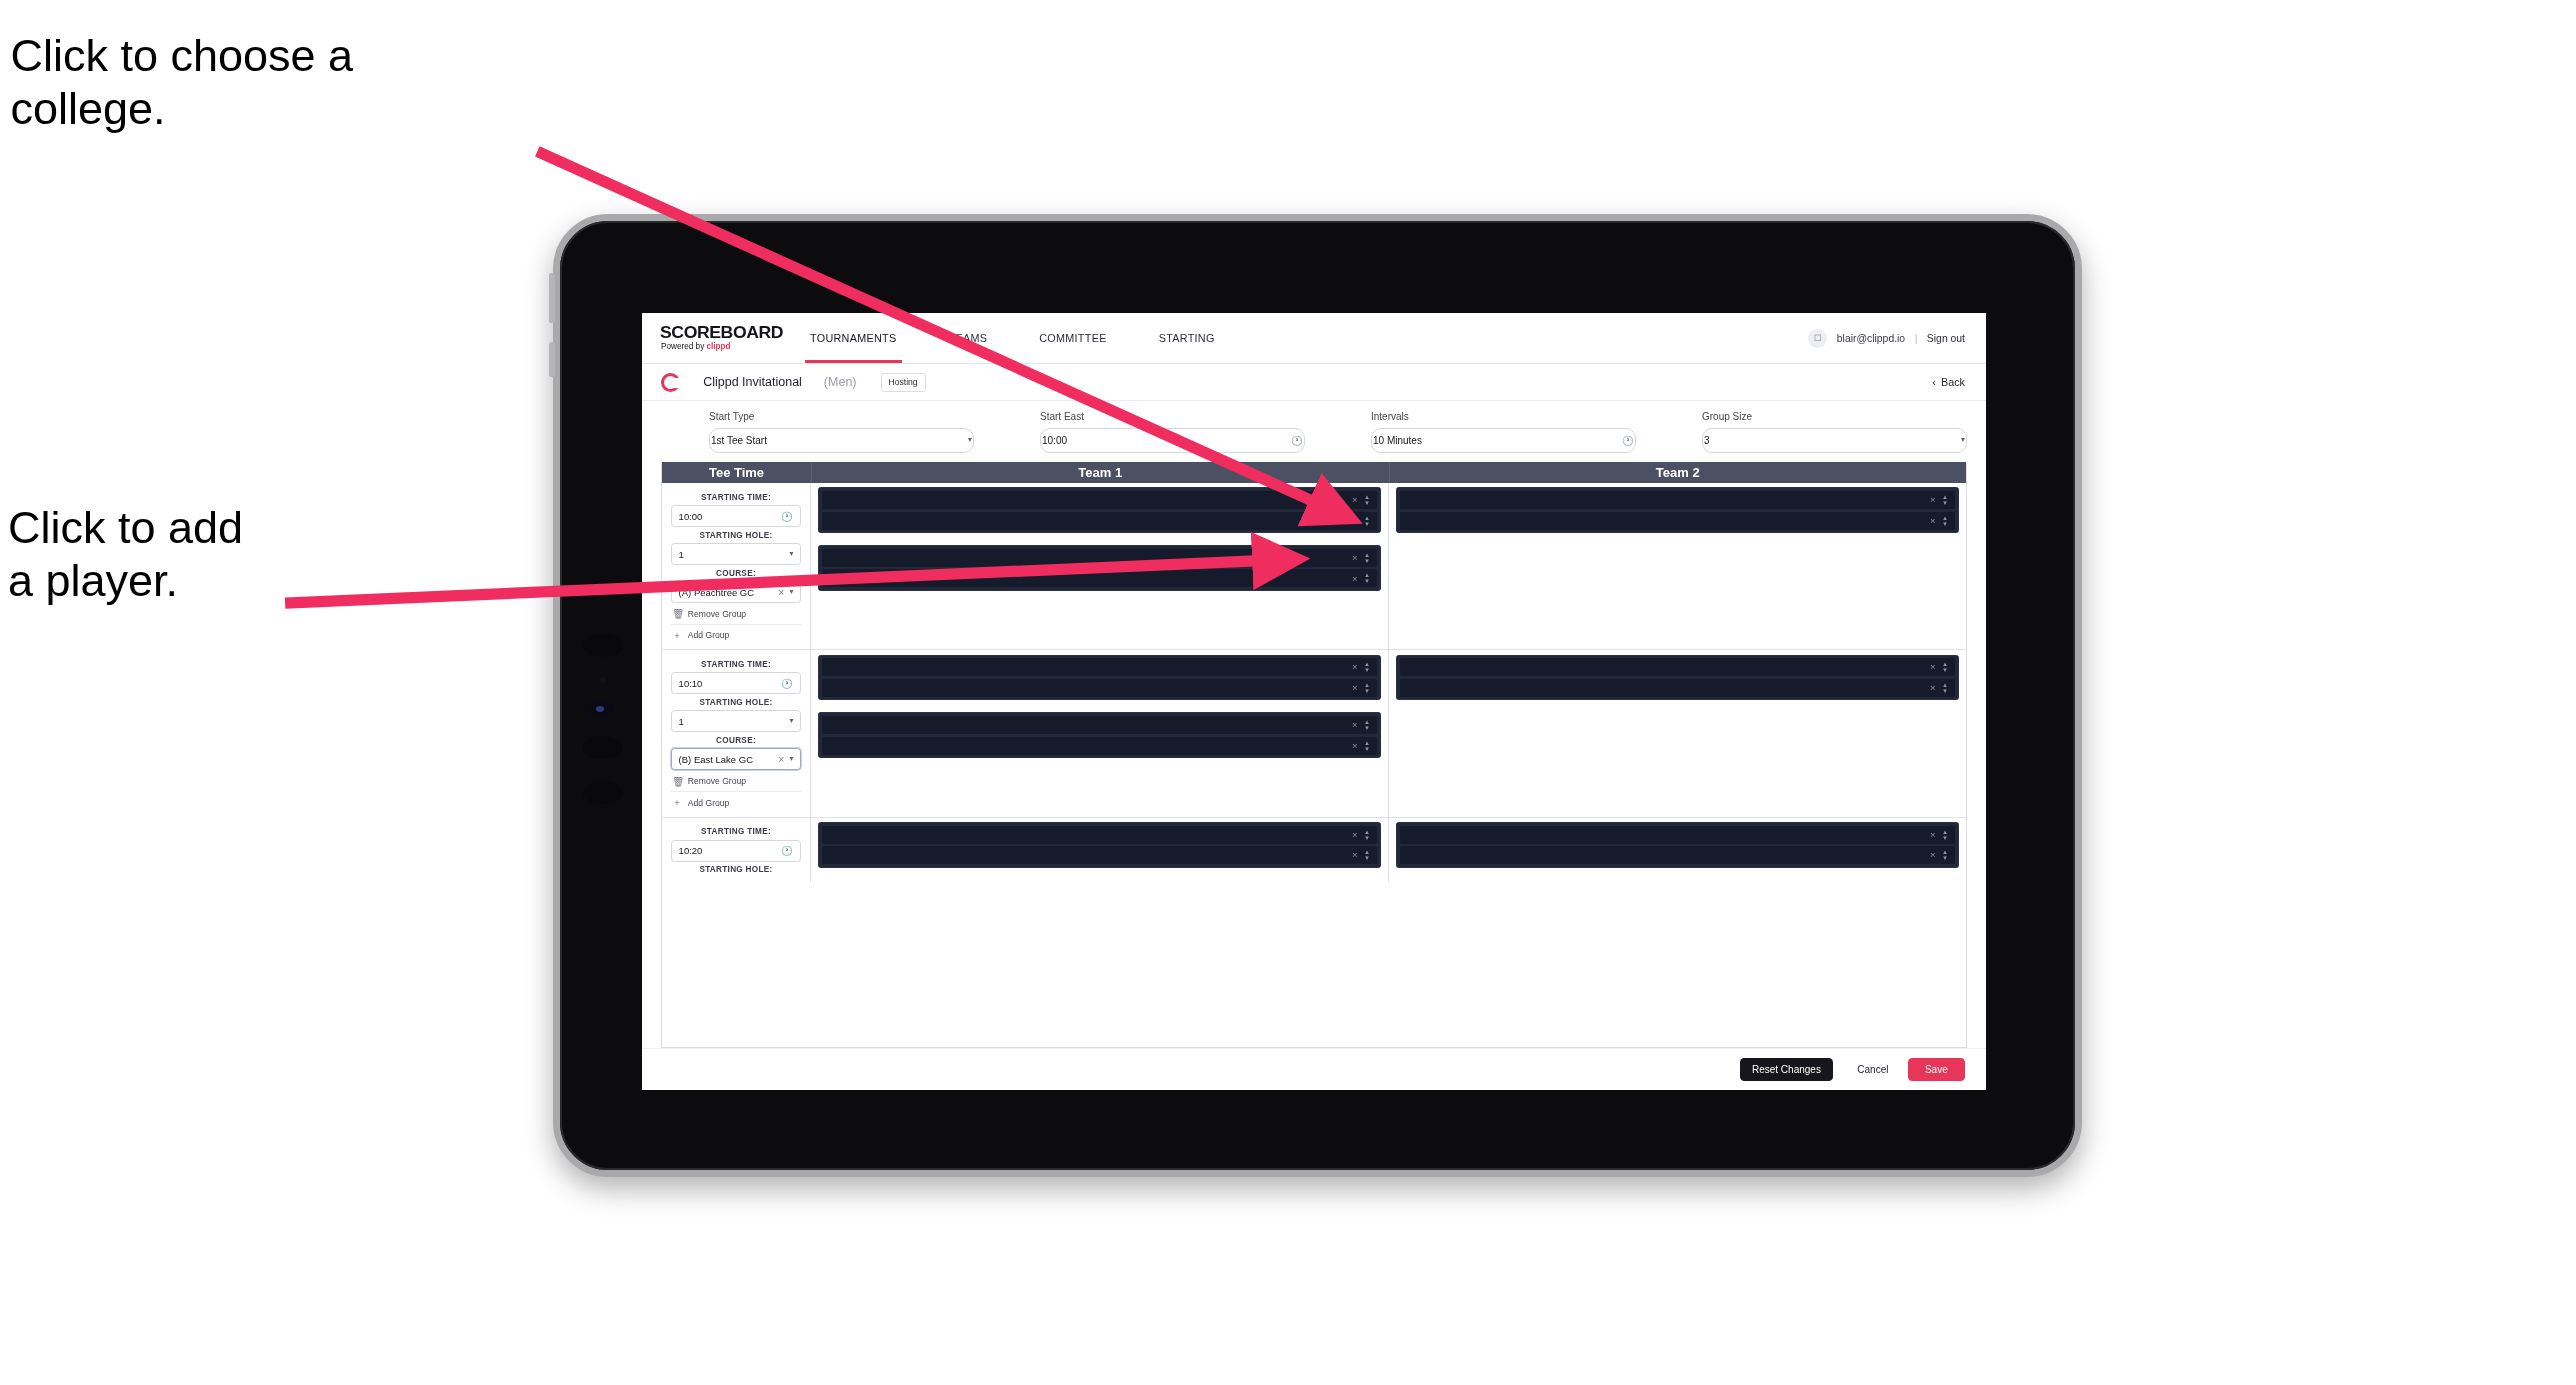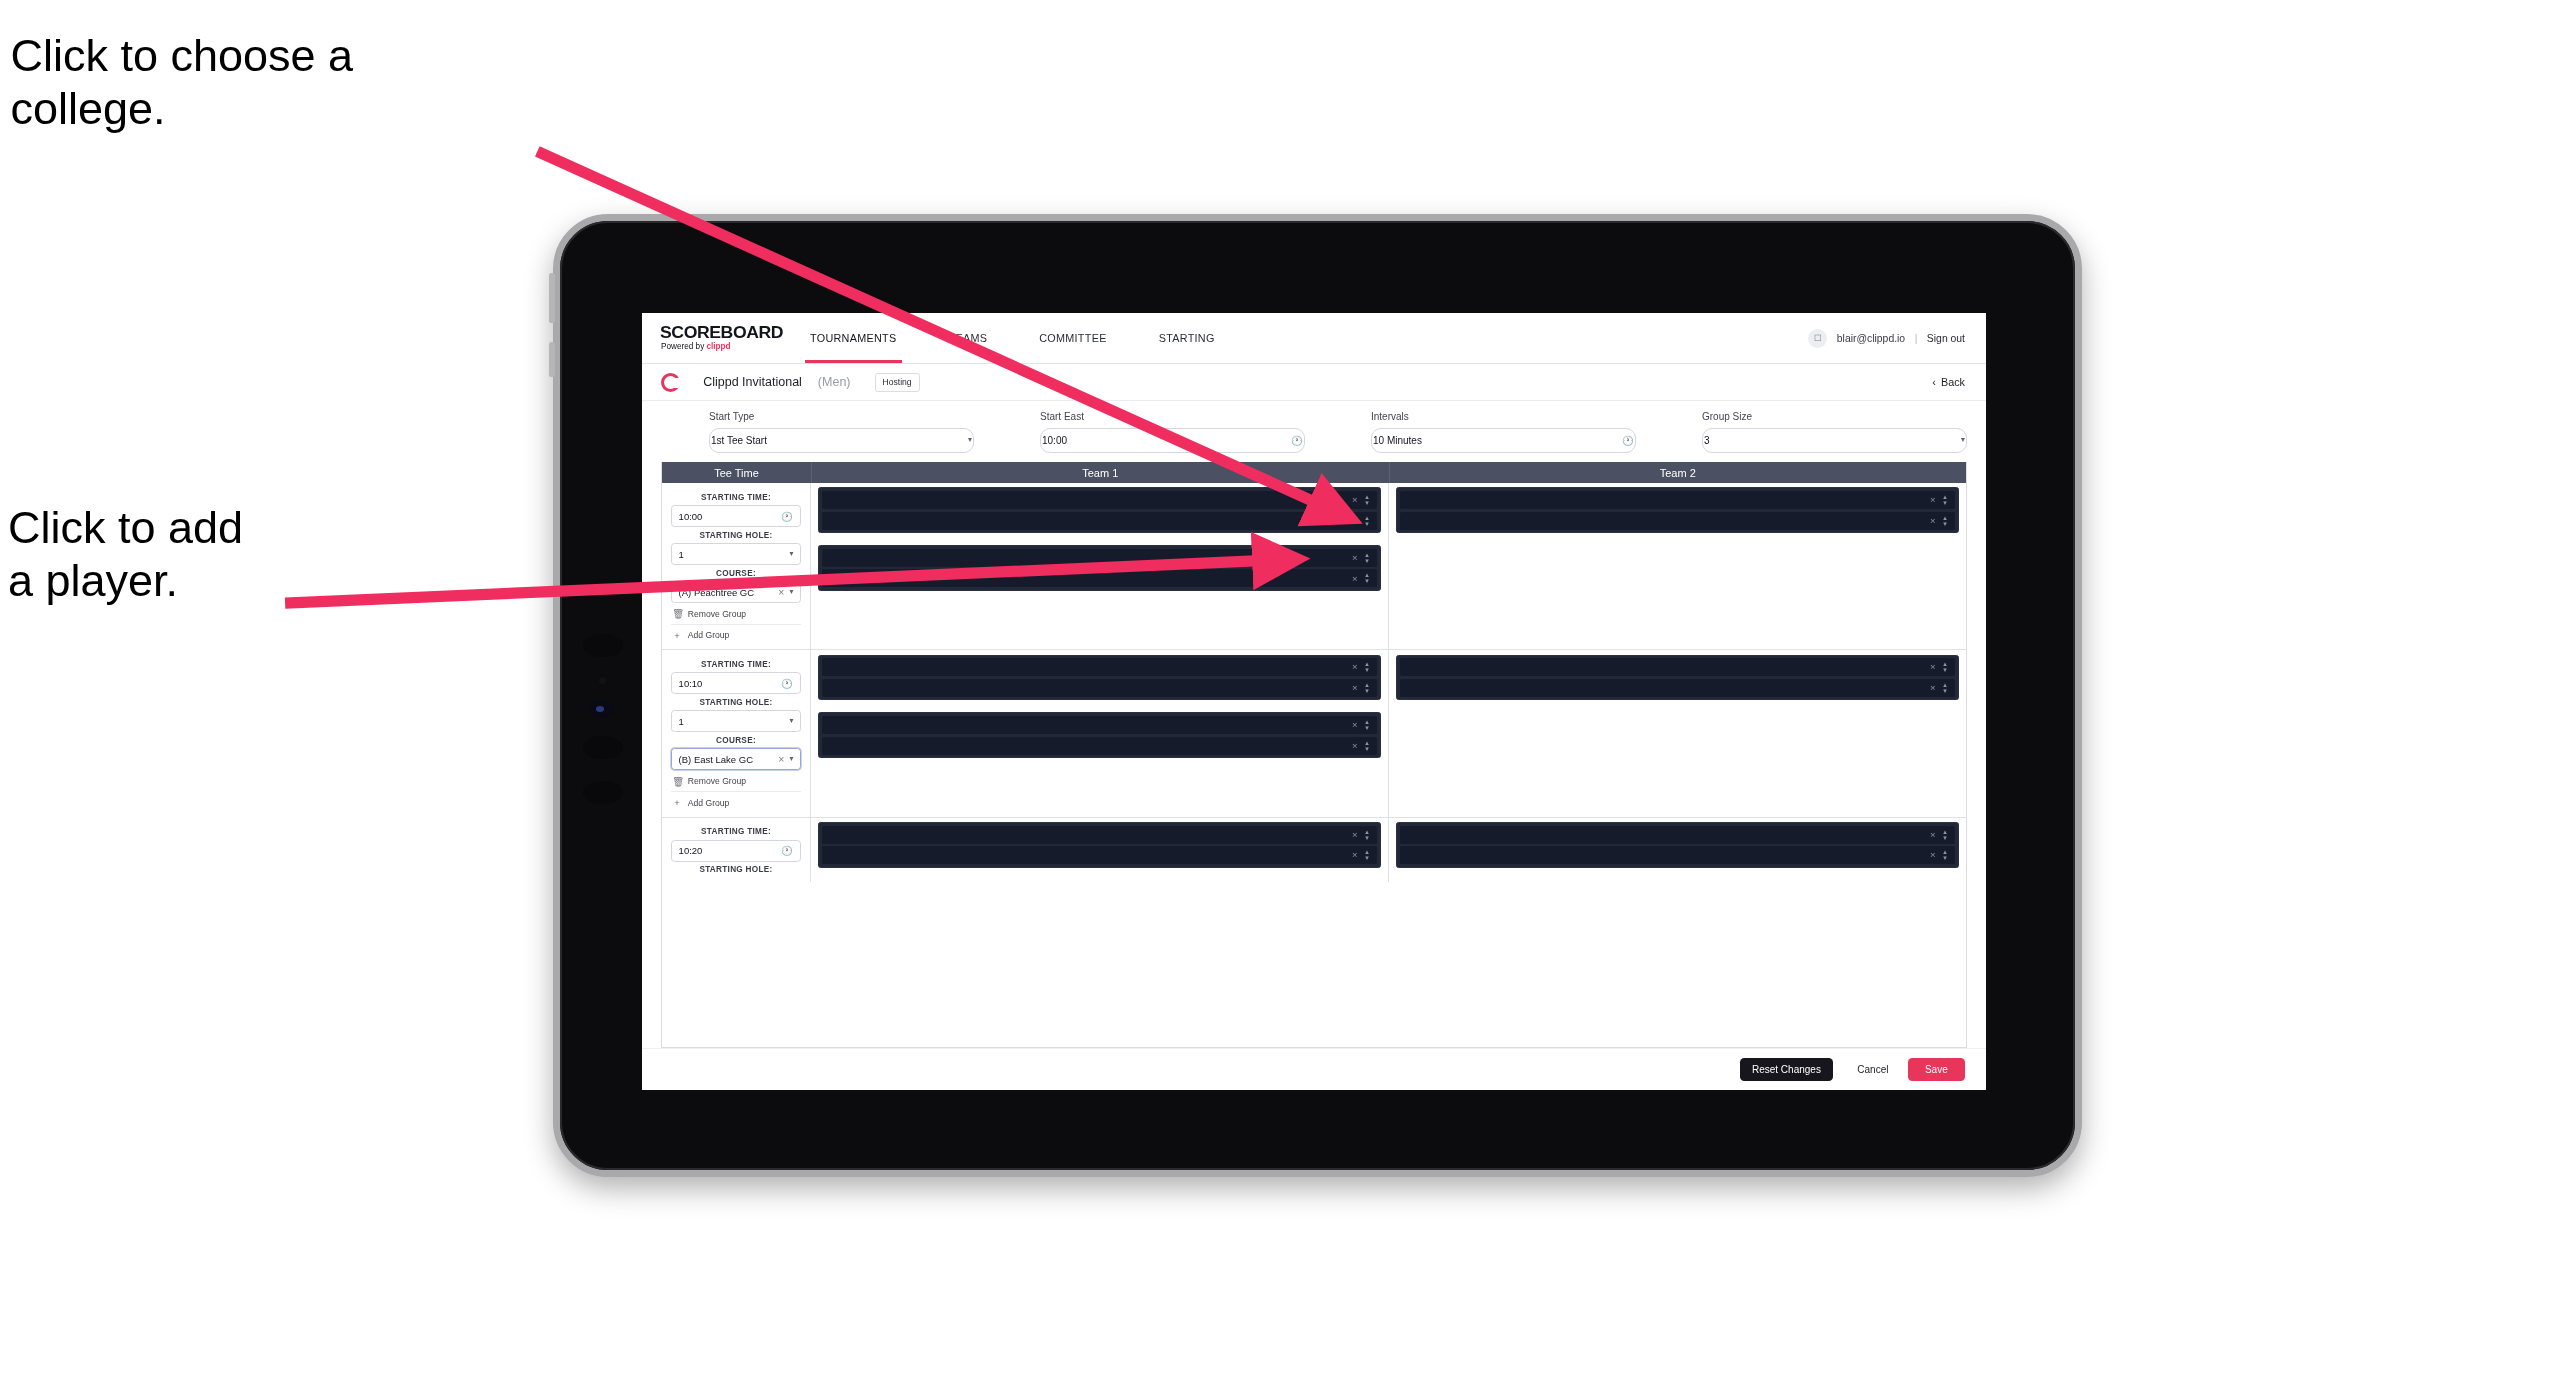--- a/index.html
+++ b/index.html
@@ -68,42 +68,42 @@
   .signout{cursor:pointer;color:#2b2b36;}
   .divider-pipe{color:#b8b8c2;}
 
   
   #tourn-head{height:36px;display:flex;align-items:center;padding:0 19px;flex:0 0 auto;
       border-bottom:0.9px solid #ececf0;position:relative;gap:12px;}
   .c-logo{width:19px;height:19px;border-radius:50%;border:3.5px solid #e8355a;
       box-sizing:border-box;margin-right:11.2px;position:relative;}
   .c-logo:after{content:"";position:absolute;right:-2.6px;top:2.6px;width:9.5px;height:10.4px;background:#fff;}
   .tourn-name{font-size:12.5px;color:#1e1e28;}
-  .tourn-gender{font-size:12.5px;color:#9b9baa;margin-left:4px;}
+  .tourn-gender{font-size:12.5px;color:#9b9baa;margin-left:10px;}
   .hosting-badge{margin-left:12px;border:0.9px solid #dcdce2;border-radius:2.6px;
       font-size:8.6px;padding:3.5px 7px;color:#2b2b36;}
   .back-btn{position:absolute;right:21px;display:flex;align-items:center;gap:5.2px;
       font-size:10.8px;color:#1e1e28;cursor:pointer;}
 
   
   #form-row{display:flex;gap:18px;padding:10.4px 19px 9.5px 19px;flex:0 0 auto;}
   .field{flex:1;margin-left:48px;}
   .field-label{font-size:10px;color:#44444f;margin-bottom:5.2px;}
   .field-box{height:23px;border:0.9px solid #d6d6de;border-radius:10px;background:#fff;
       display:flex;align-items:center;padding:0 1px;font-size:10px;color:#15151e;
       position:relative;cursor:pointer;}
   .field-box .val{flex:1;overflow:hidden;white-space:nowrap;}
   .ic{color:#7d7d8b;font-size:9.5px;display:flex;align-items:center;}
   .ic.stepper{font-size:7.8px;line-height:.85;flex-direction:column;color:#63636f;}
 
   
   #tbl{flex:1 1 auto;display:flex;flex-direction:column;margin:0 19px;
       border:0.9px solid #dcdce3;border-top:none;overflow:hidden;min-height:0;}
   #tbl-head{display:flex;background:#4c5063;color:#fff;height:21px;flex:0 0 auto;}
-  .th{display:flex;align-items:center;justify-content:center;font-size:11px;}
+  .th{display:flex;align-items:center;justify-content:center;font-size:13px;font-weight:bold;}
   .th.tee{width:149px;border-right:0.9px solid #5d6275;}
   .th.t1{flex:1;border-right:0.9px solid #5d6275;}
   .th.t2{flex:1;}
   #tbl-body{flex:1 1 auto;overflow:hidden;}
 
   .grp{display:flex;border-bottom:0.9px solid #e0e0e7;}
   .grp:last-child{border-bottom:none;}
   .col-tee{width:149px;border-right:0.9px solid #e0e0e7;padding:6px 8.6px 4.3px 8.6px;box-sizing:border-box;}
   .col-team{flex:1;padding:4.3px 7px;box-sizing:border-box;}
   .col-team.t1{border-right:0.9px solid #e0e0e7;}

